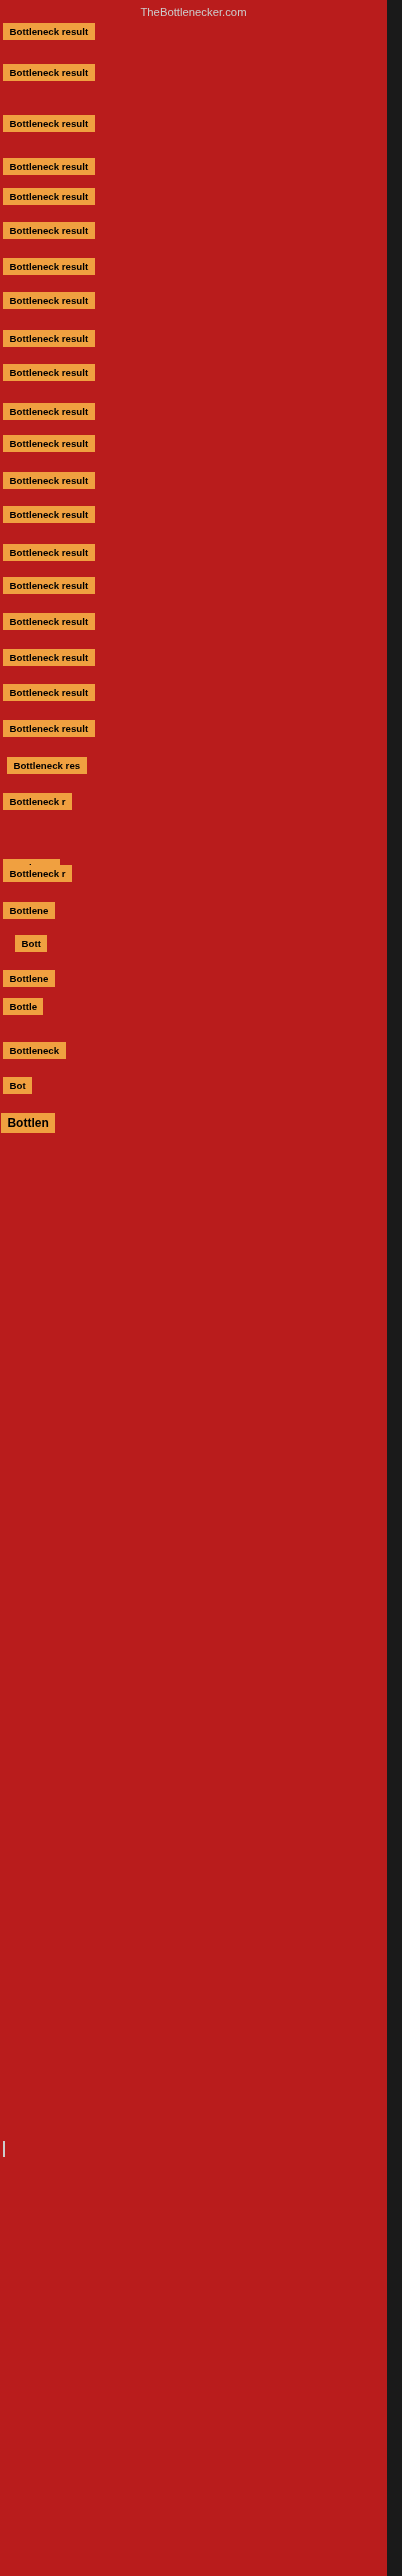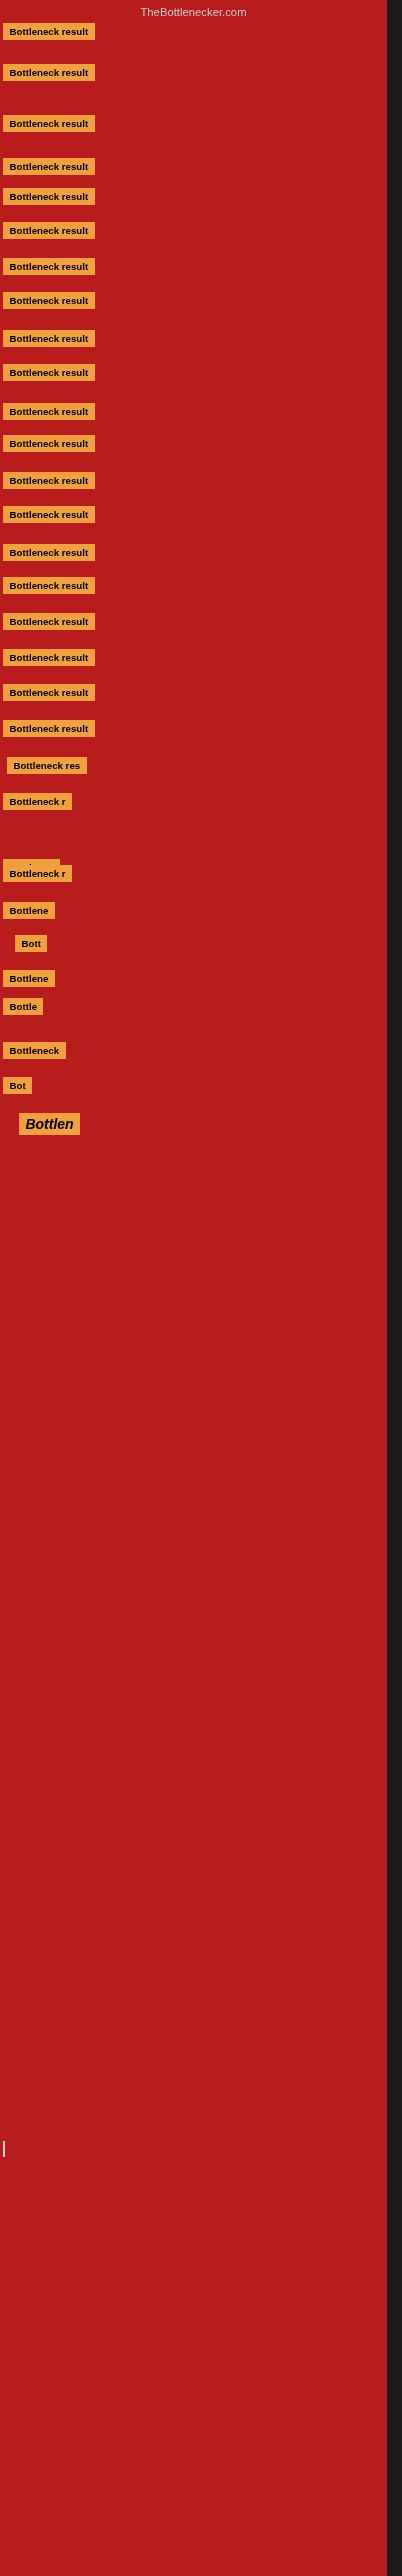--- a/index.html
+++ b/index.html
@@ -64,19 +64,19 @@
       <div style="position: absolute; top: 757px; left: 0px; width: 403px; height: 37px;"><div style="display: inline-block; background-color: rgb(240, 160, 64); color: rgb(0, 0, 0); font-size: 9.7px; font-weight: bold; padding: 3.2px 6.4px; margin-left: 7px; max-width: 101px; overflow: hidden; white-space: nowrap;">Bottleneck res</div></div>
       <div style="position: absolute; top: 793px; left: 0px; width: 403px; height: 37px;"><div style="display: inline-block; background-color: rgb(240, 160, 64); color: rgb(0, 0, 0); font-size: 9.7px; font-weight: bold; padding: 3.2px 6.4px; margin-left: 3.2px; max-width: 89px; overflow: hidden; white-space: nowrap;">Bottleneck r</div></div>
       <div style="position: absolute; top: 859px; left: 0px; width: 403px; height: 37px;"><div style="display: inline-block; background-color: rgb(240, 160, 64); color: rgb(0, 0, 0); font-size: 9.7px; font-weight: bold; padding: 3.2px 6.4px; margin-left: 3.2px; max-width: 77px; overflow: hidden; white-space: nowrap;">Bottlenec</div></div>
       <div style="position: absolute; top: 865px; left: 0px; width: 403px; height: 37px;"><div style="display: inline-block; background-color: rgb(240, 160, 64); color: rgb(0, 0, 0); font-size: 9.7px; font-weight: bold; padding: 3.2px 6.4px; margin-left: 3.2px; max-width: 89px; overflow: hidden; white-space: nowrap;">Bottleneck r</div></div>
       <div style="position: absolute; top: 902px; left: 0px; width: 403px; height: 37px;"><div style="display: inline-block; background-color: rgb(240, 160, 64); color: rgb(0, 0, 0); font-size: 9.7px; font-weight: bold; padding: 3.2px 6.4px; margin-left: 3.2px; max-width: 69px; overflow: hidden; white-space: nowrap;">Bottlene</div></div>
       <div style="position: absolute; top: 935px; left: 12px; width: 403px; height: 37px;"><div style="display: inline-block; background-color: rgb(240, 160, 64); color: rgb(0, 0, 0); font-size: 9.7px; font-weight: bold; padding: 3.2px 6.4px; margin-left: 3.2px; max-width: 47px; overflow: hidden; white-space: nowrap;">Bott</div></div>
       <div style="position: absolute; top: 970px; left: 0px; width: 403px; height: 37px;"><div style="display: inline-block; background-color: rgb(240, 160, 64); color: rgb(0, 0, 0); font-size: 9.7px; font-weight: bold; padding: 3.2px 6.4px; margin-left: 3.2px; max-width: 69px; overflow: hidden; white-space: nowrap;">Bottlene</div></div>
       <div style="position: absolute; top: 998px; left: 0px; width: 403px; height: 37px;"><div style="display: inline-block; background-color: rgb(240, 160, 64); color: rgb(0, 0, 0); font-size: 9.7px; font-weight: bold; padding: 3.2px 6.4px; margin-left: 3.2px; max-width: 57px; overflow: hidden; white-space: nowrap;">Bottle</div></div>
       <div style="position: absolute; top: 1042px; left: 0px; width: 403px; height: 37px;"><div style="display: inline-block; background-color: rgb(240, 160, 64); color: rgb(0, 0, 0); font-size: 9.7px; font-weight: bold; padding: 3.2px 6.4px; margin-left: 3.2px; max-width: 81px; overflow: hidden; white-space: nowrap;">Bottleneck</div></div>
       <div style="position: absolute; top: 1077px; left: 0px; width: 403px; height: 37px;"><div style="display: inline-block; background-color: rgb(240, 160, 64); color: rgb(0, 0, 0); font-size: 9.7px; font-weight: bold; padding: 3.2px 6.4px; margin-left: 3.2px; max-width: 41px; overflow: hidden; white-space: nowrap;">Bot</div></div>
-      <div style="position: absolute; top: 1113px; left: 0px; width: 403px; height: 37px;"><div style="display: inline-block; background-color: rgb(240, 160, 64); color: rgb(0, 0, 0); font-size: 14px; font-weight: bold; padding: 3.2px 6.4px; margin-left: 19px; max-width: 63px; overflow: hidden; white-space: nowrap; font-style: italic;">Bottlen</div></div>
+      <div style="position: absolute; top: 1113px; left: 0px; width: 403px; height: 37px;"><div style="display: inline-block; background-color: rgb(240, 160, 64); color: rgb(0, 0, 0); font-size: 12px; font-weight: bold; padding: 3.2px 6.4px; margin-left: 1px; max-width: 63px; overflow: hidden; white-space: nowrap;">Bottlen</div></div>
     </div>
 
   <div class="cursor-line" id="cursor-line" style="top: 2141px;"></div>
 
 </div>
 
 
 </body></html>

